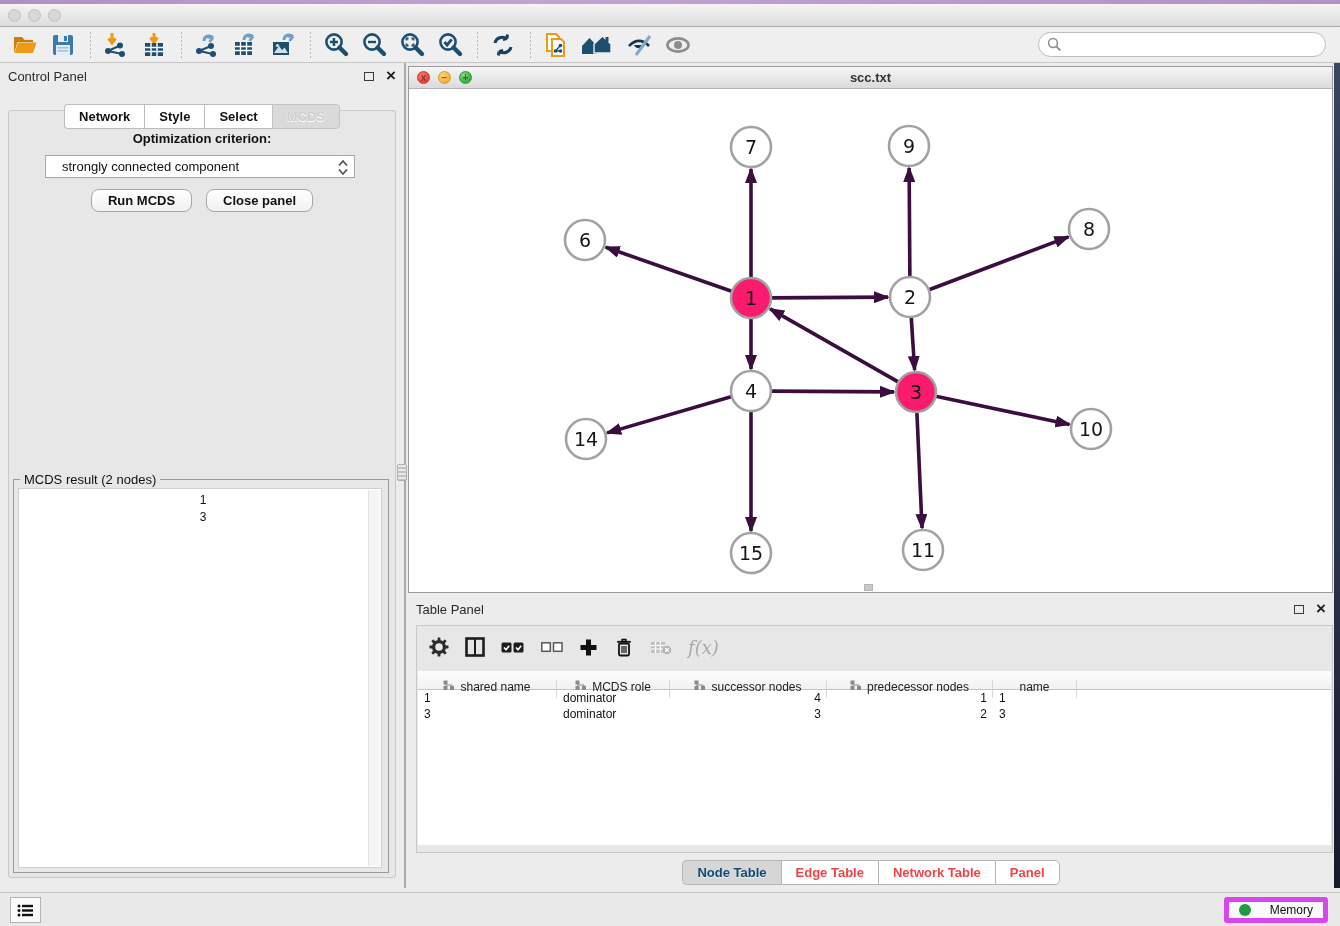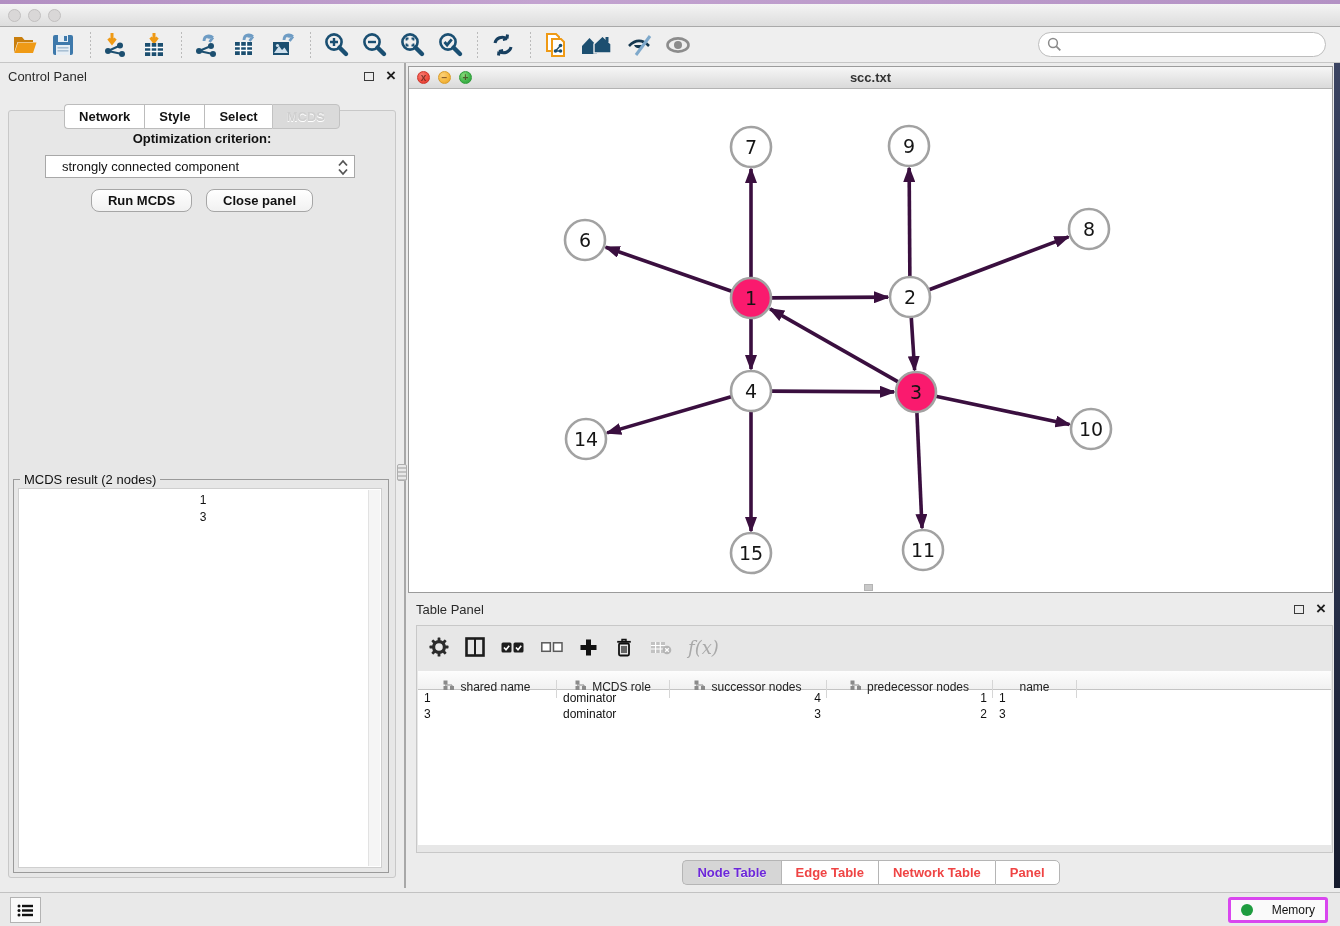--- a/index.html
+++ b/index.html
@@ -94,28 +94,28 @@
     font-size:12px; color:#222; border-right:1px solid #d6d6d6; height:100%;margin-top:9px; }
   .trow { display:flex; height:16px; align-items:center; }
   .td { font-size:12px; color:#111; padding:0 6px; overflow:hidden; white-space:nowrap; }
   .td.r { text-align:right; }
   .c0{width:139px;} .c1{width:113px;} .c2{width:157px;} .c3{width:166px;} .c4{width:84px;}
   .tp-tabs { position:absolute; left:0; right:0; bottom:3px; display:flex; justify-content:center; }
   .tp-tab { background:#fff; border:1px solid #b5b5b5; border-right:none; font-size:13px; font-weight:600;
     color:#ef4444; padding:4px 14px; }
   .tp-tab:first-child { border-radius:5px 0 0 5px; }
   .tp-tab:last-child { border-radius:0 5px 5px 0; border-right:1px solid #b5b5b5; }
-  .tp-tab.selected { background:#d6d6d6; color:#6d28d9; text-shadow:0 1px 0 #eee; }
+  .tp-tab.selected { background:#d6d6d6; color:#0c4a6e; text-shadow:0 1px 0 #eee; }
   
   .statusbar { position:absolute; left:0; top:892px; width:1340px; height:34px;
     background:#e9e9e9; border-top:1px solid #c2c2c2; }
   .sb-left { position:absolute; left:10px; top:4px; width:31px; height:26px; background:#fafafa;
     border:1px solid #b3b3b3; display:flex; align-items:center; justify-content:center; }
   .sb-mem { position:absolute; right:12px; top:4px; height:26px; background:#fafafa;
-    border:3px solid #d946ef; border-radius:3px; display:flex; align-items:center; gap:19px;
+    border:5px solid #d946ef; border-radius:3px; display:flex; align-items:center; gap:19px;
     padding:0 10px; font-size:12px; color:#111; }
   .mem-dot { width:12px; height:12px; border-radius:50%; background:#1e9c3f; }
 </style>
 </head>
 <body>
 
 <div class="desktop-top"></div>
 <div class="desktop-right"></div>
 
 <div class="titlebar">

